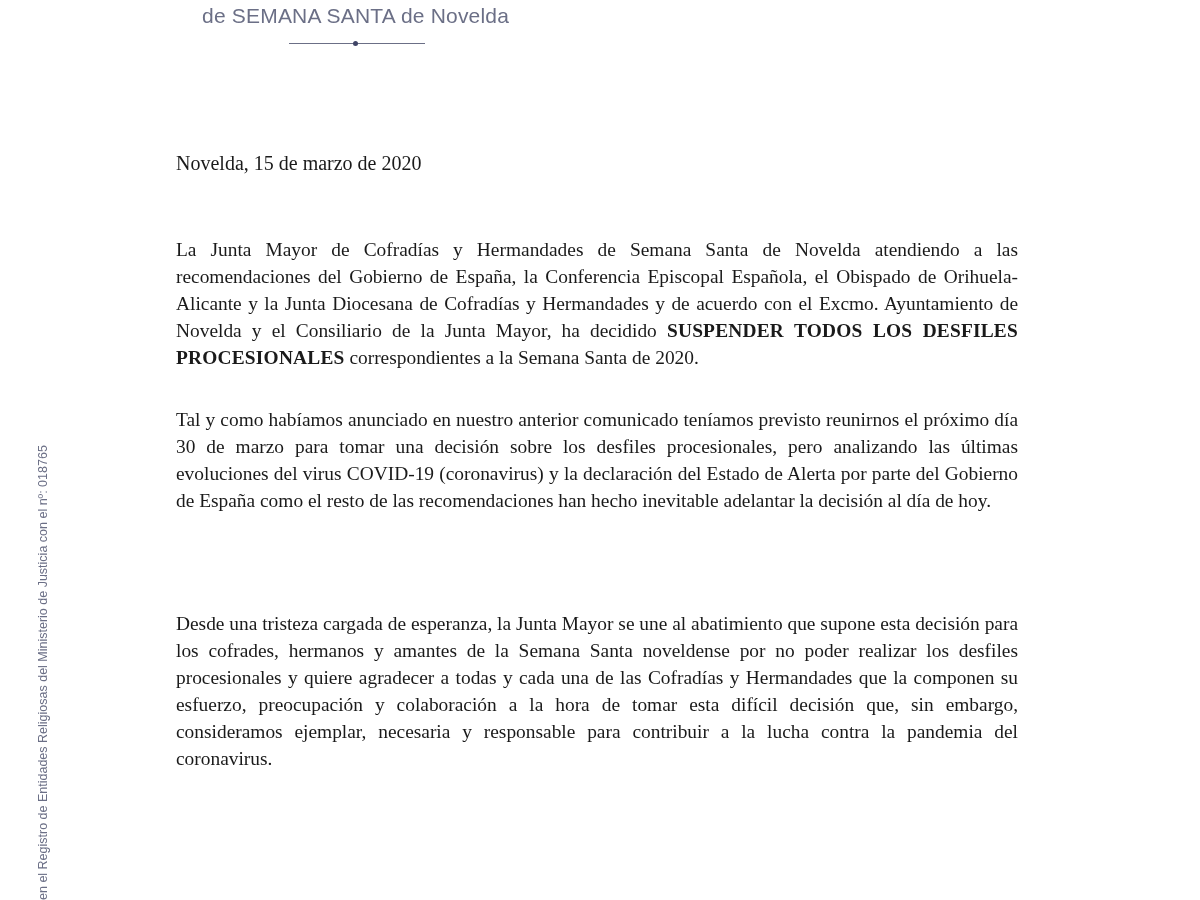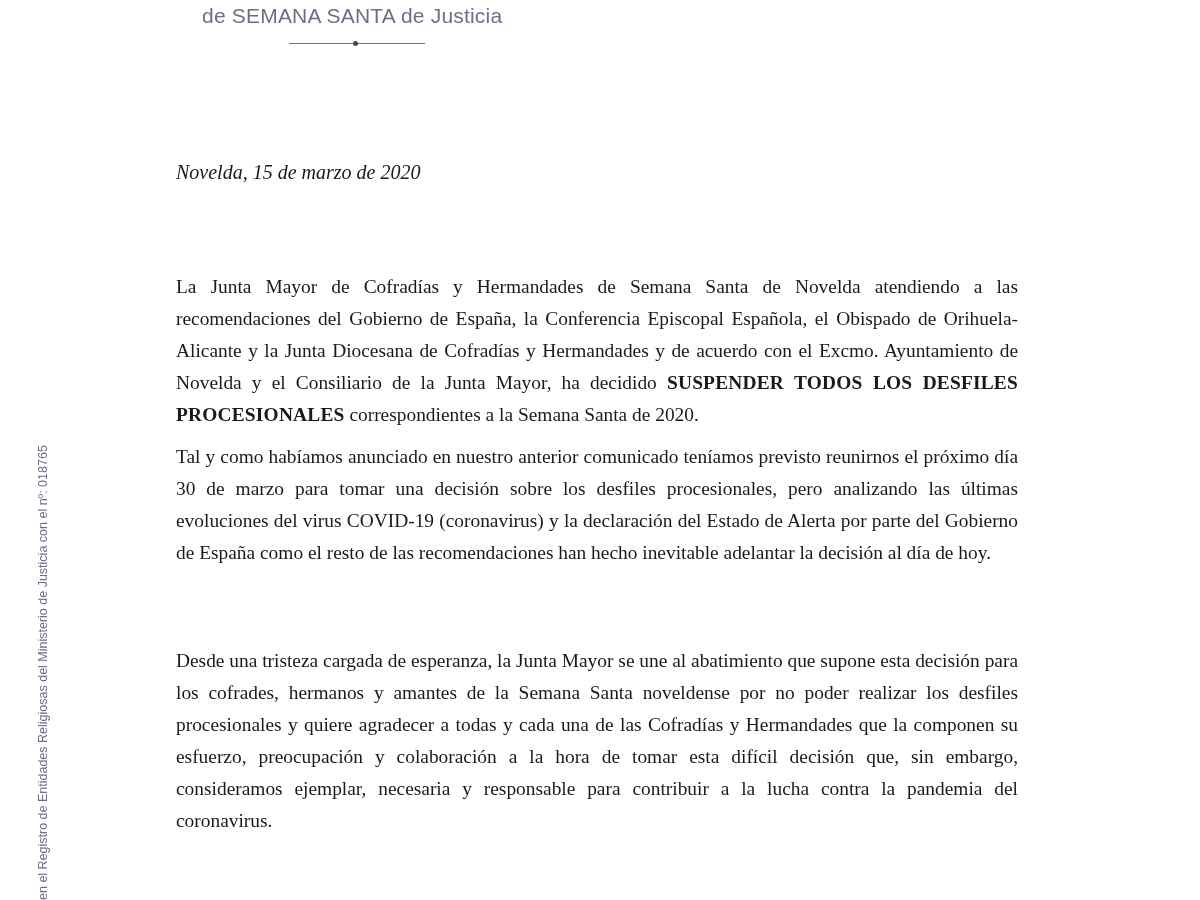--- a/index.html
+++ b/index.html
@@ -17,35 +17,35 @@
   }
   .header-dot {
     position:absolute; left:353px; top:41px; width:5px; height:5px; border-radius:50%; background:#3f4466;
   }
   .side-text {
     position:absolute; left:36px; top:900px; transform-origin:0 0; transform:rotate(-90deg);
     font-family:"Liberation Sans", sans-serif; font-size:12.5px; color:#6b6f86; white-space:nowrap;
     width:530px;
   }
   .date {
-    position:absolute; left:176px; top:161px; font-size:20px; color:#1a1a1a;font-style:italic;
+    position:absolute; left:176px; top:152px; font-size:20px; color:#1a1a1a;
   }
   .body {
-    position:absolute; left:176px; width:842px; font-size:19.4px; line-height:32px;
-    text-align:justify; color:#1a1a1a;margin-top:35px;
+    position:absolute; left:176px; width:842px; font-size:19.4px; line-height:27px;
+    text-align:justify; color:#1a1a1a;
   }
   .p1 { top:236px; }
   .p2 { top:406px; }
   .p3 { top:610px; }
   .body b { font-weight:bold; letter-spacing:0.2px; }
 </style>
 </head>
 <body>
 
-<div class="header-title">de SEMANA SANTA de Justicia</div>
+<div class="header-title">de SEMANA SANTA de Novelda</div>
 <div class="header-rule"></div>
 <div class="header-dot"></div>
 
 <div class="side-text">en el Registro de Entidades Religiosas del Ministerio de Justicia con el nº: 018765</div>
 
 <div class="date">Novelda, 15 de marzo de 2020</div>
 
 <div class="body p1">
   <span>La Junta Mayor de Cofradías y Hermandades de Semana Santa de Novelda atendiendo a las recomendaciones del Gobierno de España, la Conferencia Episcopal Española, el Obispado de Orihuela-Alicante y la Junta Diocesana de Cofradías y Hermandades y de acuerdo con el Excmo. Ayuntamiento de Novelda y el Consiliario de la Junta Mayor, ha decidido </span><b>SUSPENDER TODOS LOS DESFILES PROCESIONALES</b><span> correspondientes a la Semana Santa de 2020.</span>
 </div>

